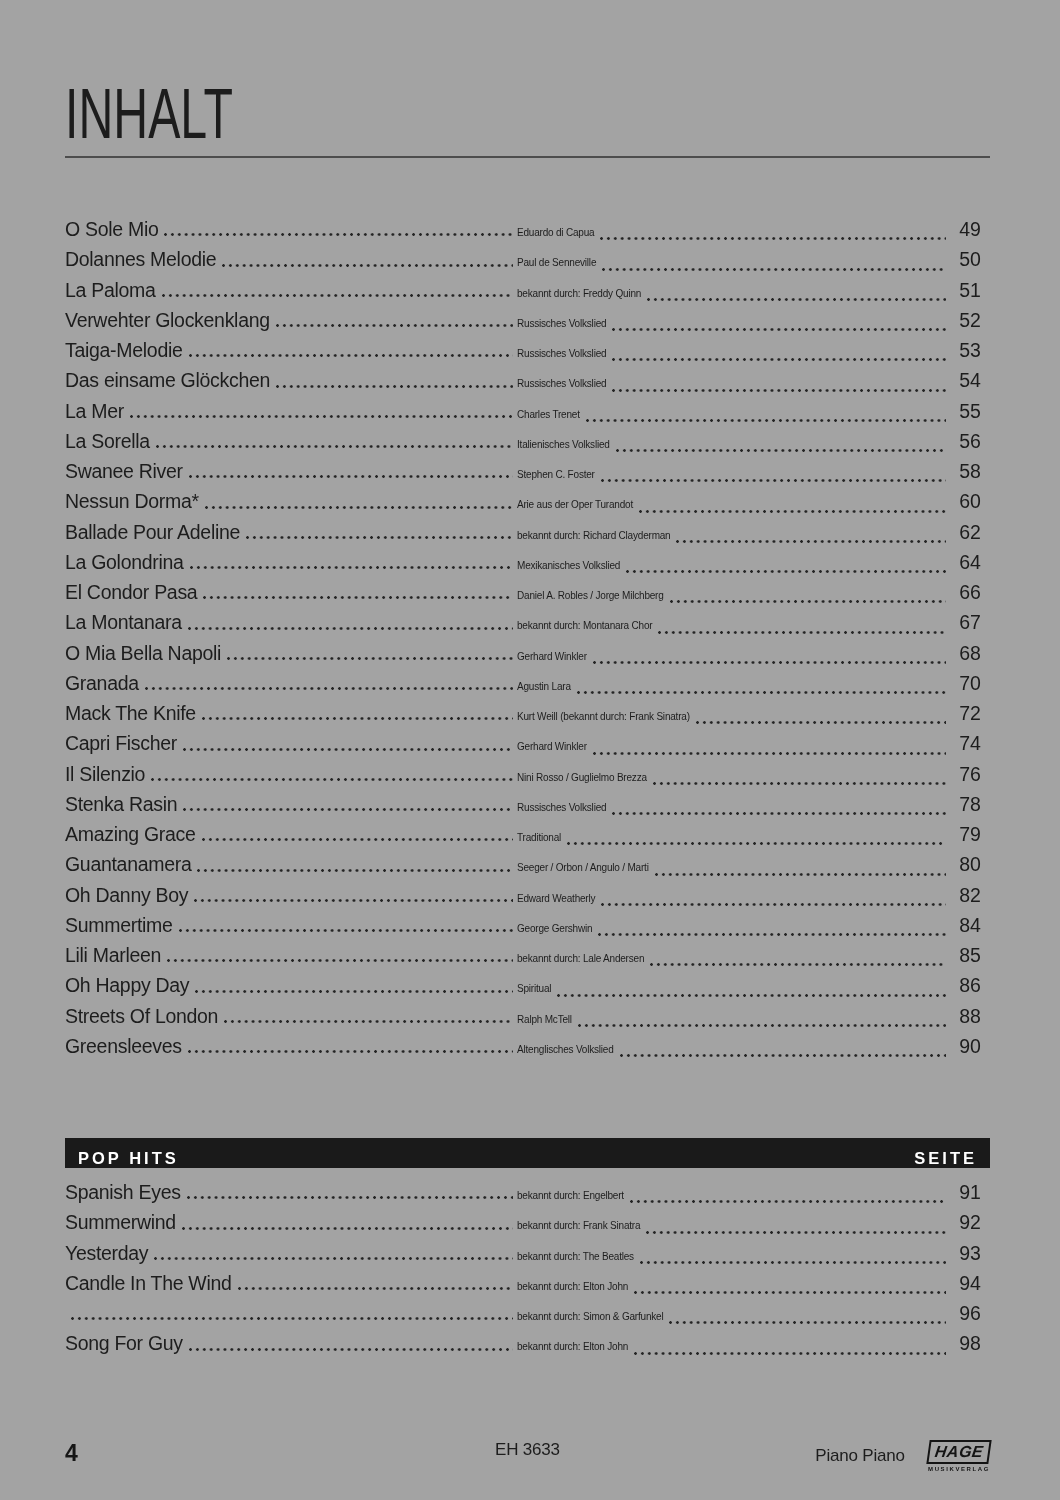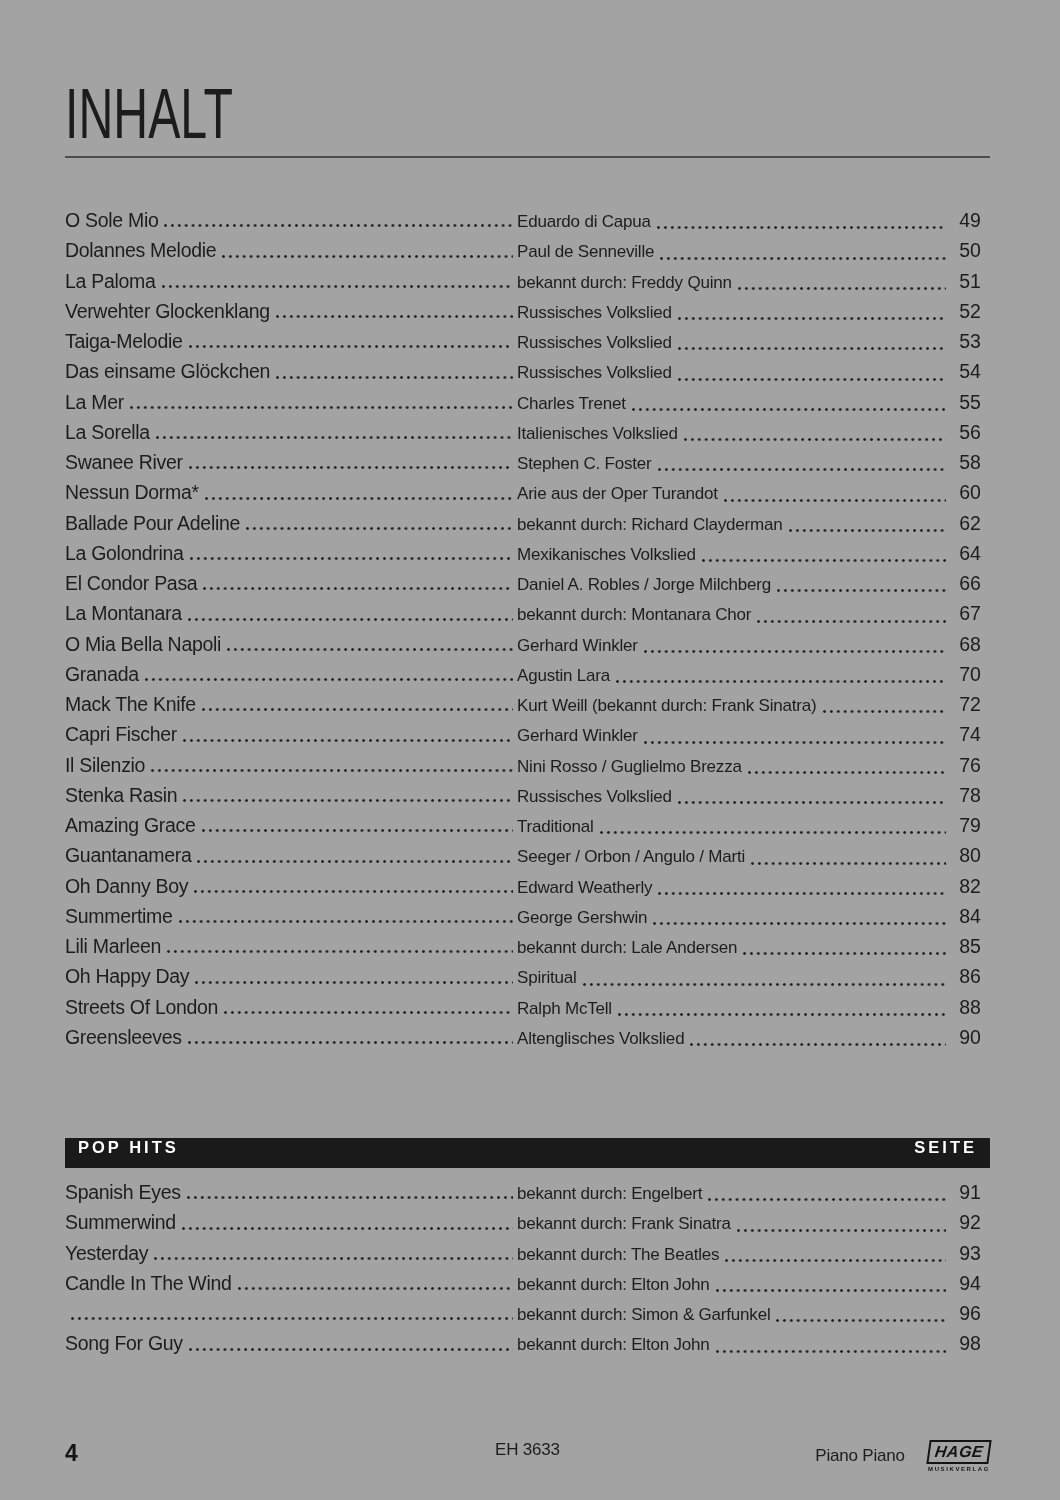--- a/index.html
+++ b/index.html
@@ -33,21 +33,21 @@
     top: 156px;
     width: 925px;
     border-top: 2px solid #4d4d4d;
   }
   
   .toc-list {
     position: absolute;
     left: 65px;
     width: 925px;
   }
-  #main-list { top: 205px; }
+  #main-list { top: 214px; }
   #pop-list  { top: 1177px; }
   .toc-row {
     display: flex;
     align-items: baseline;
     height: 30.25px;
     line-height: 30.25px;
     white-space: nowrap;
   }
   .tcol {
     flex: 0 0 452px;
@@ -60,21 +60,21 @@
     display: flex;
     align-items: baseline;
     overflow: hidden;
   }
   .t {
     font-size: 19.5px;
     letter-spacing: -0.3px;
     color: #1d1d1d;
   }
   .c {
-    font-size: 17px;
+    font-size: 10px;
     letter-spacing: -0.2px;
     color: #1d1d1d;
   }
   .pcol {
     flex: 0 0 40px;
     text-align: center;
     font-size: 19.5px;
     color: #1d1d1d;
   }
   .dots {
@@ -92,21 +92,21 @@
     position: absolute;
     left: 65px;
     top: 1138px;
     width: 925px;
     height: 30px;
     box-sizing: border-box;
     background: #1a1a1a;
     color: #ffffff;
     display: flex;
     justify-content: space-between;
-    align-items: flex-start;
+    align-items: flex-end;
     padding: 0 13px;
     font-size: 16.5px;
     font-weight: bold;
     letter-spacing: 3px;
   }
   
   .footer {
     position: absolute;
     left: 65px;
     right: 70px;

